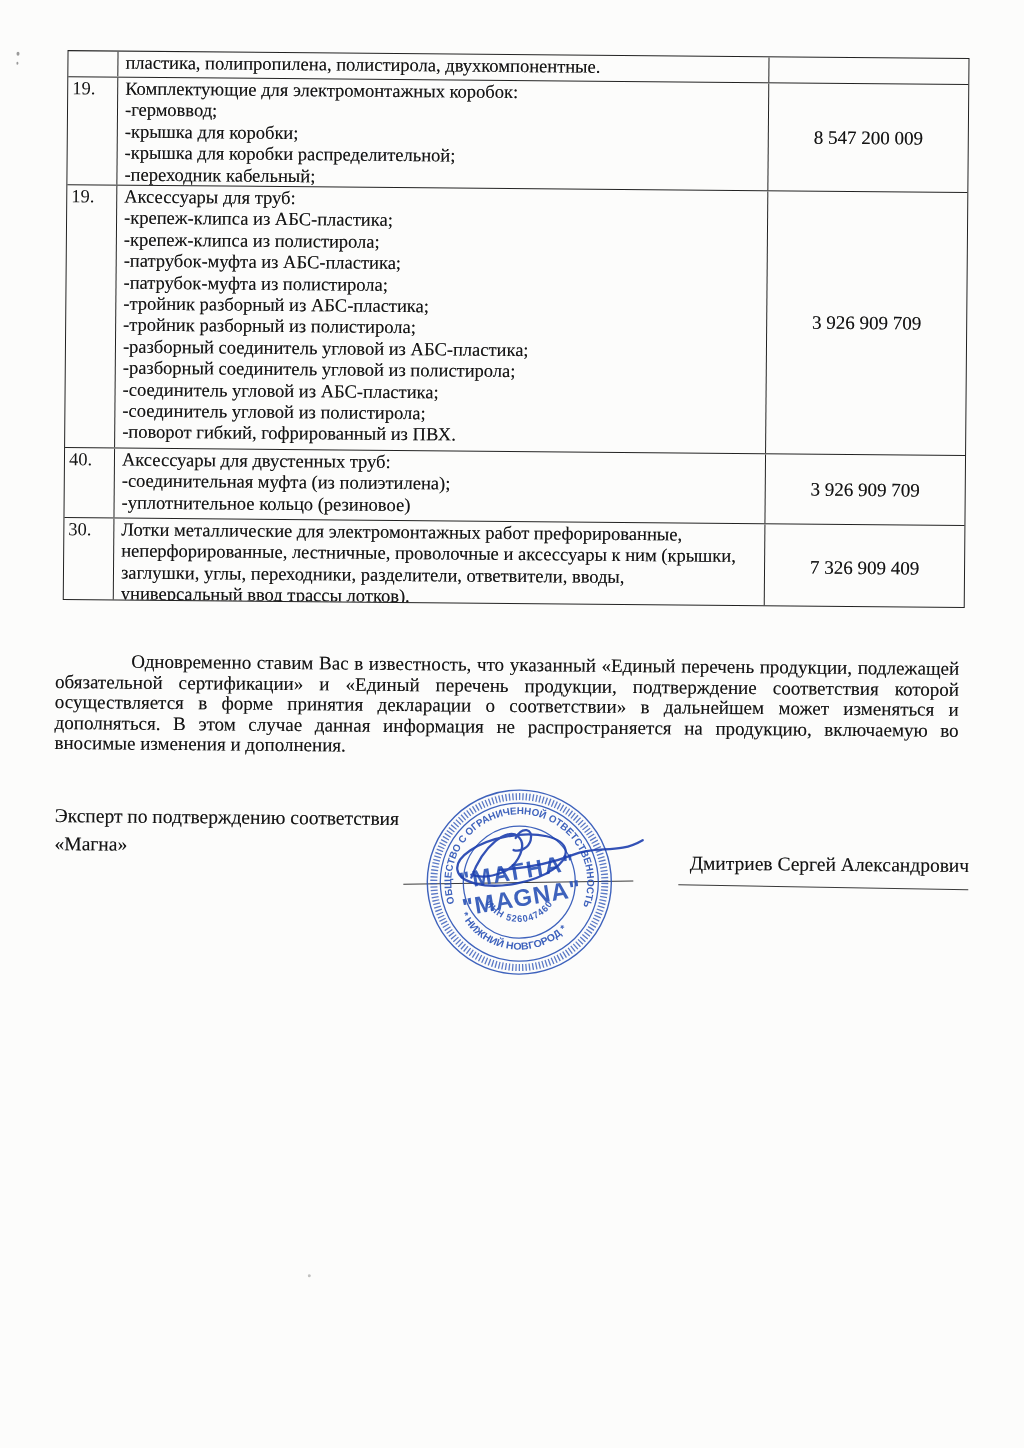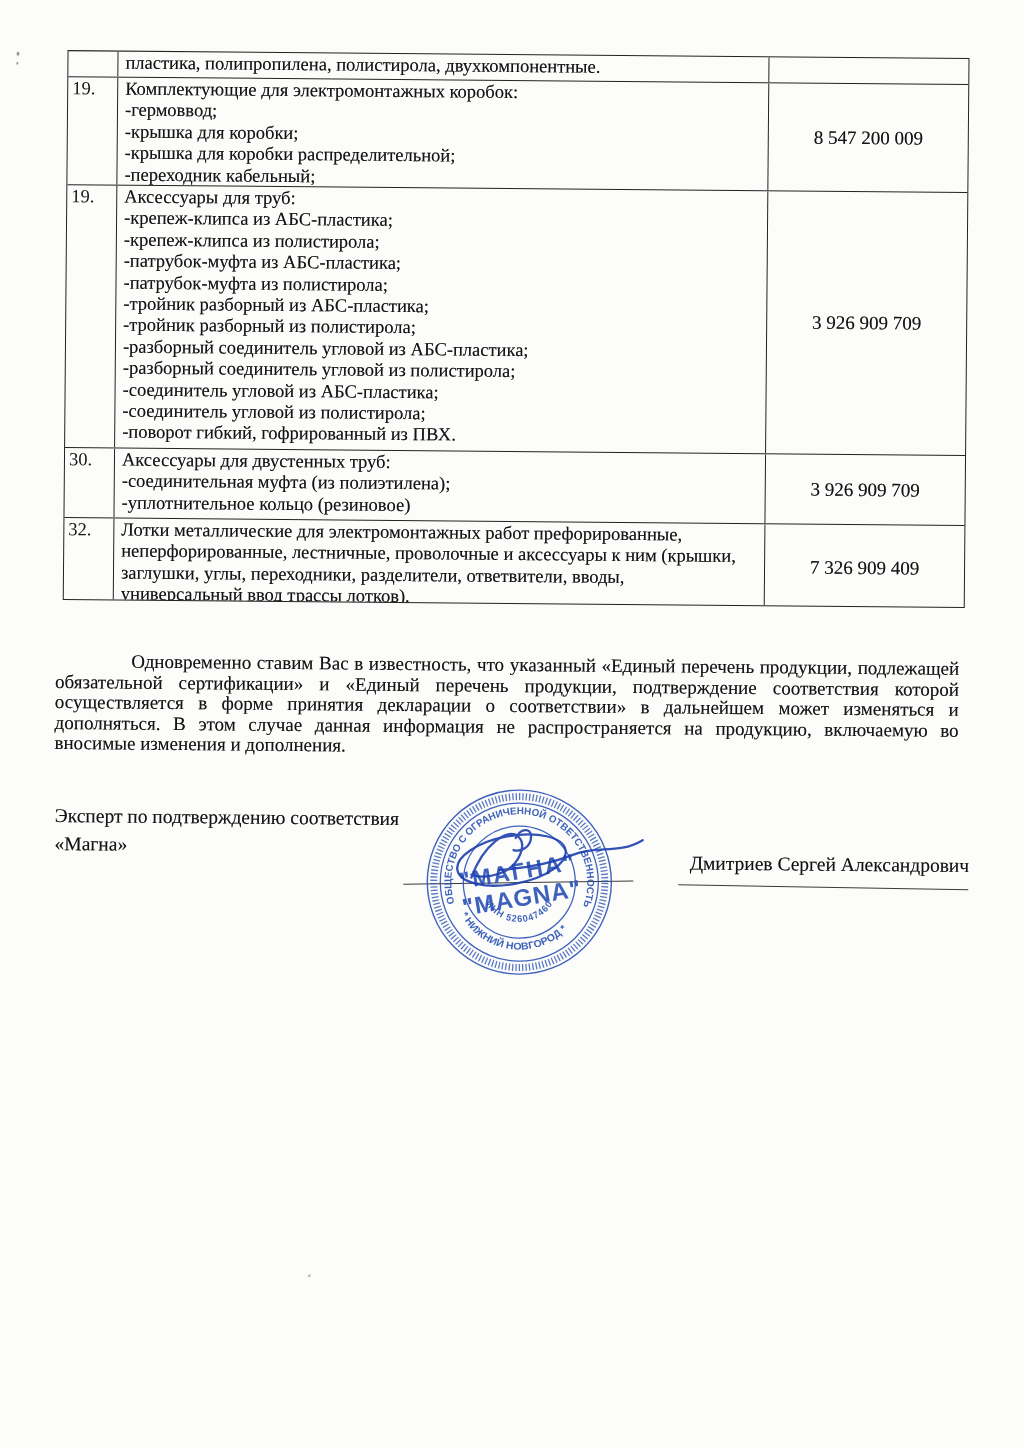--- a/index.html
+++ b/index.html
@@ -117,29 +117,29 @@
 -тройник разборный из полистирола;
 -разборный соединитель угловой из АБС-пластика;
 -разборный соединитель угловой из полистирола;
 -соединитель угловой из АБС-пластика;
 -соединитель угловой из полистирола;
 -поворот гибкий, гофрированный из ПВХ.</div>
       <div class="c-val">3 926 909 709</div>
     </div>
 
     <div class="t-row h3">
-      <div class="c-num">30.</div>
+      <div class="c-num">40.</div>
       <div class="c-desc">Аксессуары для двустенных труб:
 -соединительная муфта (из полиэтилена);
 -уплотнительное кольцо (резиновое)</div>
       <div class="c-val">3 926 909 709</div>
     </div>
 
     <div class="t-row h4">
-      <div class="c-num">32.</div>
+      <div class="c-num">30.</div>
       <div class="c-desc">Лотки металлические для электромонтажных работ префорированные,
 неперфорированные, лестничные, проволочные и аксессуары к ним (крышки,
 заглушки, углы, переходники, разделители, ответвители, вводы,
 универсальный ввод трассы лотков).</div>
       <div class="c-val">7 326 909 409</div>
     </div>
 
   </div>
 
   <div class="notice">

